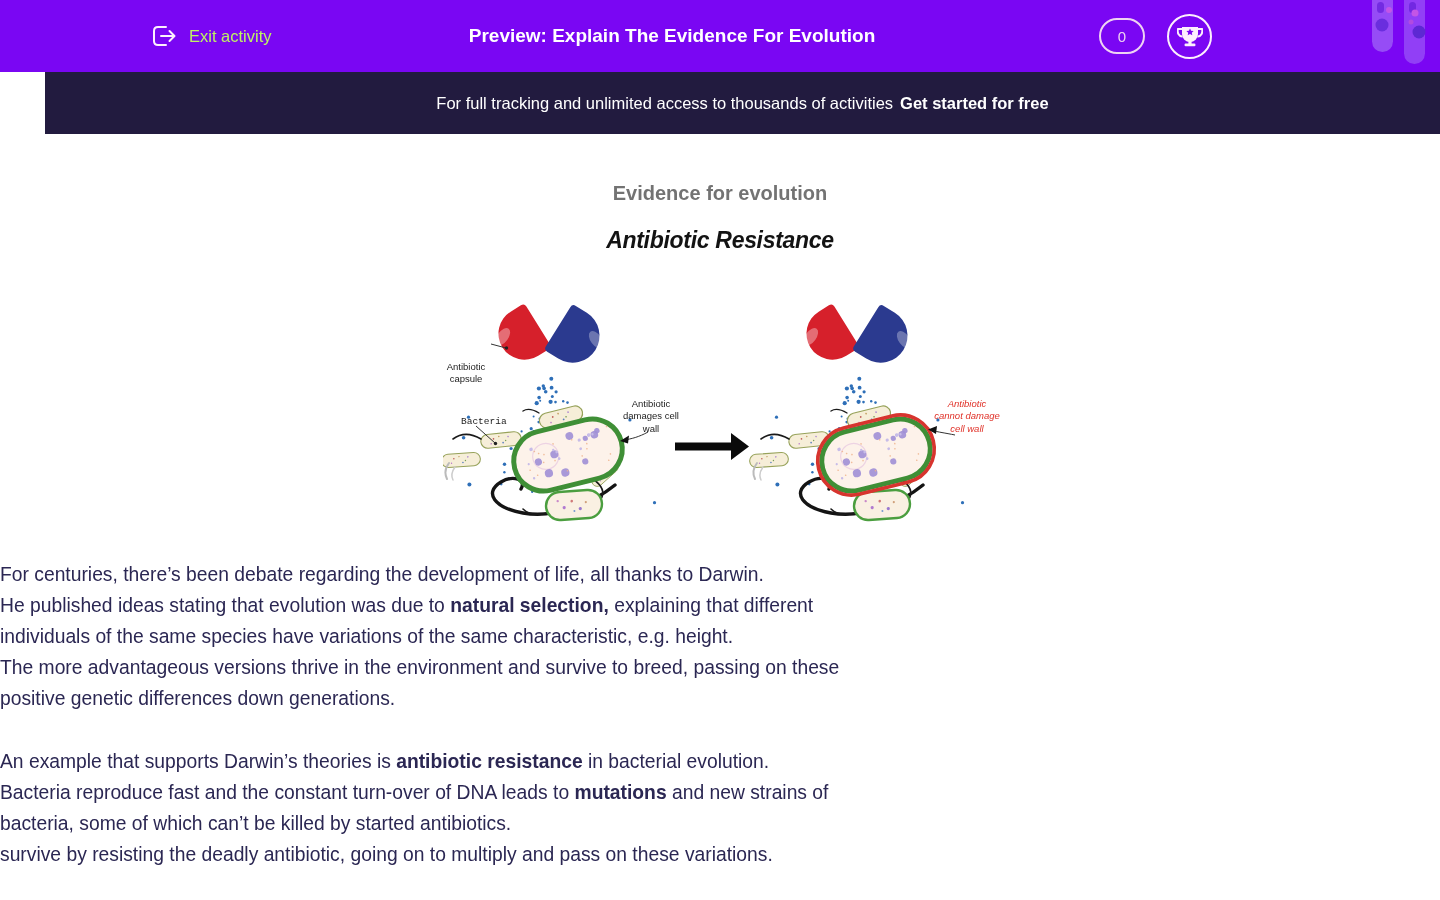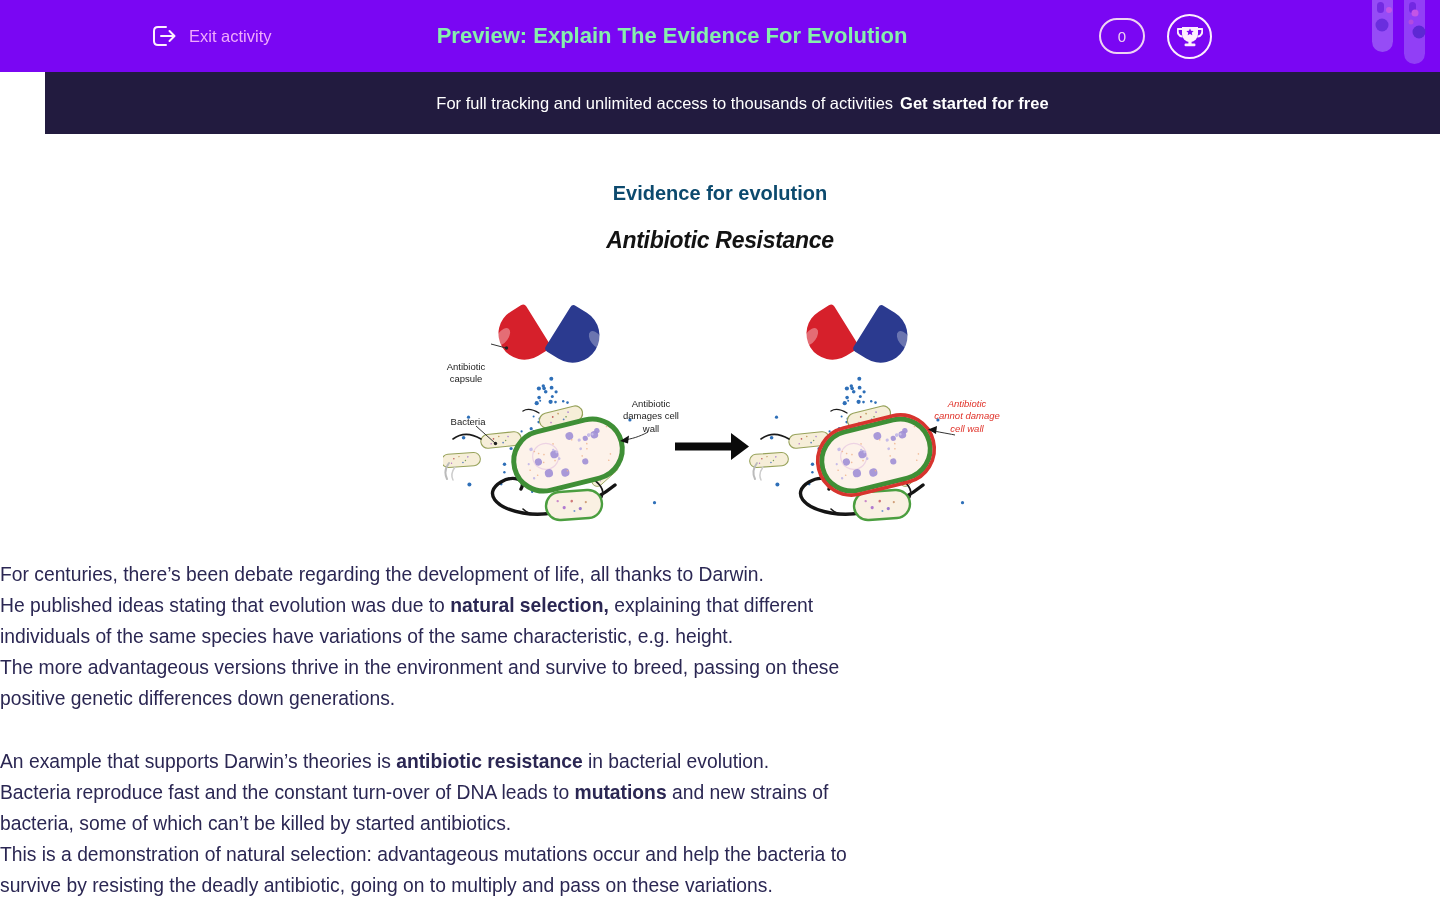--- a/index.html
+++ b/index.html
@@ -10,27 +10,27 @@
     font-family:"Liberation Sans", sans-serif;
   }
   
   .header {
     height:72px; background:#7a06f3;
     display:flex; align-items:center; position:relative;
   }
   .exit-btn {
     display:flex; align-items:center; gap:12px;
     background:none; border:none; padding:0; margin-left:150px;
-    color:#f0abfc; font-size:16.5px; font-family:inherit; cursor:pointer;
+    color:#bef264; font-size:16.5px; font-family:inherit; cursor:pointer;
     position:relative; z-index:2;
   }
   .header-title {
     position:absolute; left:0; right:96px; top:0; bottom:0;
     display:flex; align-items:center; justify-content:center;
-    font-size:22px; font-weight:bold; color:#86efac;
+    font-size:19px; font-weight:bold; color:#ffffff;
     pointer-events:none;
   }
   .header-right {
     margin-left:auto; display:flex; align-items:center; gap:22px;
     margin-right:228px; position:relative; z-index:2;
   }
   .score-badge {
     min-width:46px; height:36px; padding:0 12px;
     border:2px solid #efd2f2; border-radius:18px;
     display:flex; align-items:center; justify-content:center;
@@ -46,21 +46,21 @@
   .banner {
     height:62px; background:#221b3f; color:#ffffff;
     display:flex; align-items:center; justify-content:center; gap:7px;
     font-size:16.5px;
     margin-left:45px;
   }
   .banner .cta { font-weight:bold; cursor:pointer; }
   
   .heading {
     margin:48px 0 12px; text-align:center;
-    font-size:20px; font-weight:bold; color:#0c4a6e;
+    font-size:20px; font-weight:bold; color:#737373;
   }
   .figure { position:relative; width:554px; height:300px; margin:22px auto 0; }
   .figure svg.art { position:absolute; left:0; top:0; }
   .fig-title {
     position:absolute; top:0; left:0; right:0; text-align:center;
     font-size:23px; font-weight:bold; font-style:italic;
     color:#131313; letter-spacing:-0.3px;
   }
   .fig-label {
     position:absolute; font-size:9.5px; line-height:1.3;
@@ -300,32 +300,31 @@
       <circle cx="52.5" cy="216.5" r="1.7" fill="#222222"></circle>
       <path d="M 205,205 C 196,210 188,212 181,213" stroke="#333333" stroke-width="1" fill="none"></path>
       <polygon points="177,214 186,208.5 185,216.5" fill="#111111"></polygon>
 
       <path d="M 512,208 C 502,206 495,205 489,203.5" stroke="#333333" stroke-width="1" fill="none"></path>
       <polygon points="485,202.5 494,199 493,207" fill="#111111"></polygon>
     </svg>
 
     <div class="fig-title">Antibiotic Resistance</div>
     <div class="fig-label" style="left:0; top:102px; width:46px;margin-top:32px;">Antibiotic capsule</div>
-    <div class="fig-label" style="left:4px; top:189px; width:42px;">Bacteria</div>
+    <div class="fig-label" style="left:18px; top:189px; width:42px;font-family:Liberation Mono, monospace;">Bacteria</div>
     <div class="fig-label" style="left:177px; top:171px; width:62px;">Antibiotic damages cell wall</div>
     <div class="fig-label red" style="left:491px; top:171px; width:66px;font-style:italic;">Antibiotic cannot damage cell wall</div>
   </div>
 
   <div class="para">
       <span class="line"><span>For centuries, there’s been debate regarding the development of life, all thanks to Darwin.</span></span>
       <span class="line"><span>He published ideas stating that evolution was due to </span><span class="b">natural selection,</span><span> explaining that different</span></span>
       <span class="line"><span>individuals of the same species have variations of the same characteristic, e.g. height.</span></span>
       <span class="line"><span>The more advantageous versions thrive in the environment and survive to breed, passing on these</span></span>
       <span class="line"><span>positive genetic differences down generations.</span></span>
     </div>
   <div class="para">
       <span class="line"><span>An example that supports Darwin’s theories is </span><span class="b">antibiotic resistance</span><span> in bacterial evolution.</span></span>
       <span class="line"><span>Bacteria reproduce fast and the constant turn-over of DNA leads to </span><span class="b">mutations</span><span> and new strains of</span></span>
       <span class="line"><span>bacteria, some of which can’t be killed by started antibiotics.</span></span>
-      <span class="line"><span>This is a demonstration of natural selection: advantageous mutations occur and help the bacteria to</span></span>
       <span class="line"><span>survive by resisting the deadly antibiotic, going on to multiply and pass on these variations.</span></span>
     </div>
 </main>
 
 </body></html>

